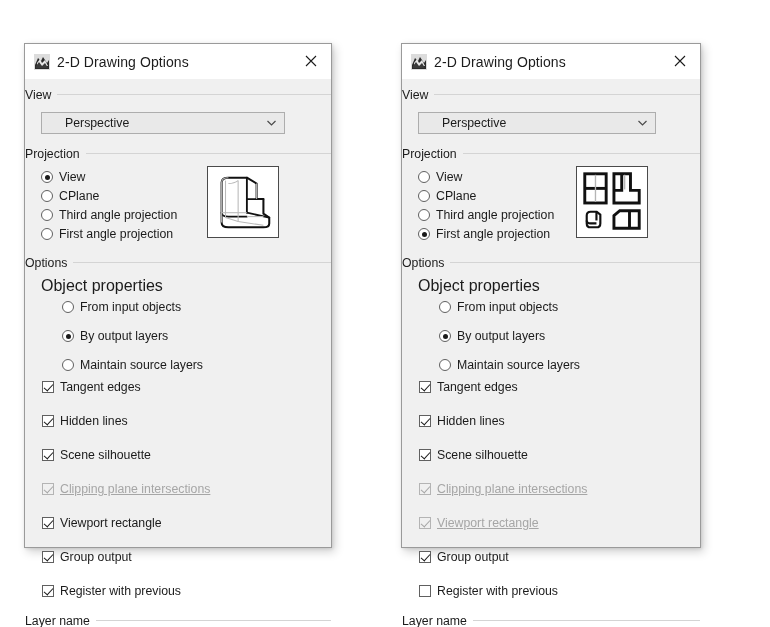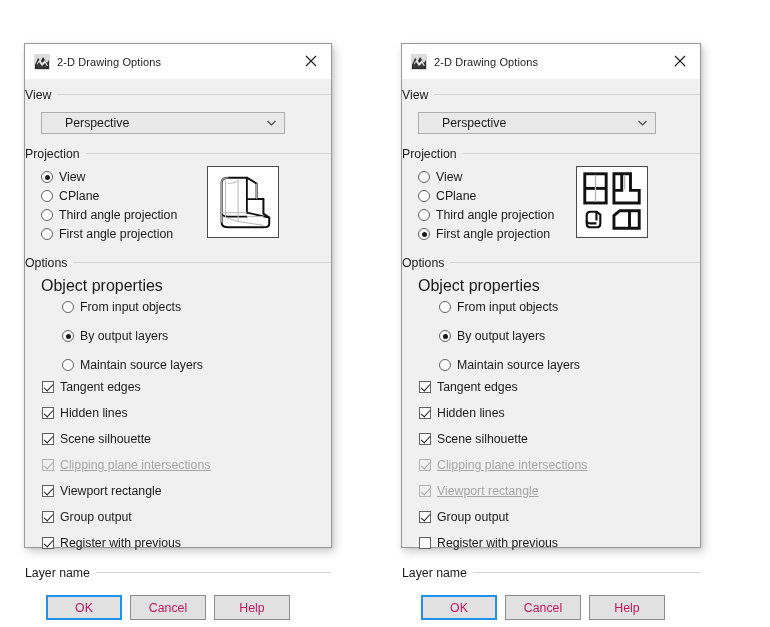--- a/index.html
+++ b/index.html
@@ -35,21 +35,21 @@
     box-sizing: border-box;
     position: relative;
   }
   .title-icon {
     width: 16px; height: 16px;
     margin-right: 7px;
     flex: 0 0 auto;
     display: block;
   }
   .title-text {
-    font-size: 11px;
+    font-size: 14px;
     color: #1c1c1c;
     white-space: nowrap;
     letter-spacing: 0.1px;
   }
   .close-btn {
     position: absolute;
     right: 0; top: 0;
     width: 40px; height: 34px;
     display: flex; align-items: center; justify-content: center;
     color: #222;
@@ -188,21 +188,21 @@
   .sub-radios {
     display: flex;
     flex-direction: column;
     gap: 13px;
     padding-left: 21px;
     margin-bottom: 6px;
   }
   .check-list {
     display: flex;
     flex-direction: column;
-    gap: 10px;
+    gap: 18px;
     padding-left: 1px;
   }
 
   
   .layer-body { padding: 9px 0 0 16px; }
   .textfield {
     width: 258px;
     height: 22px;
     background: #ffffff;
     border: 1px solid #9d9d9d;

